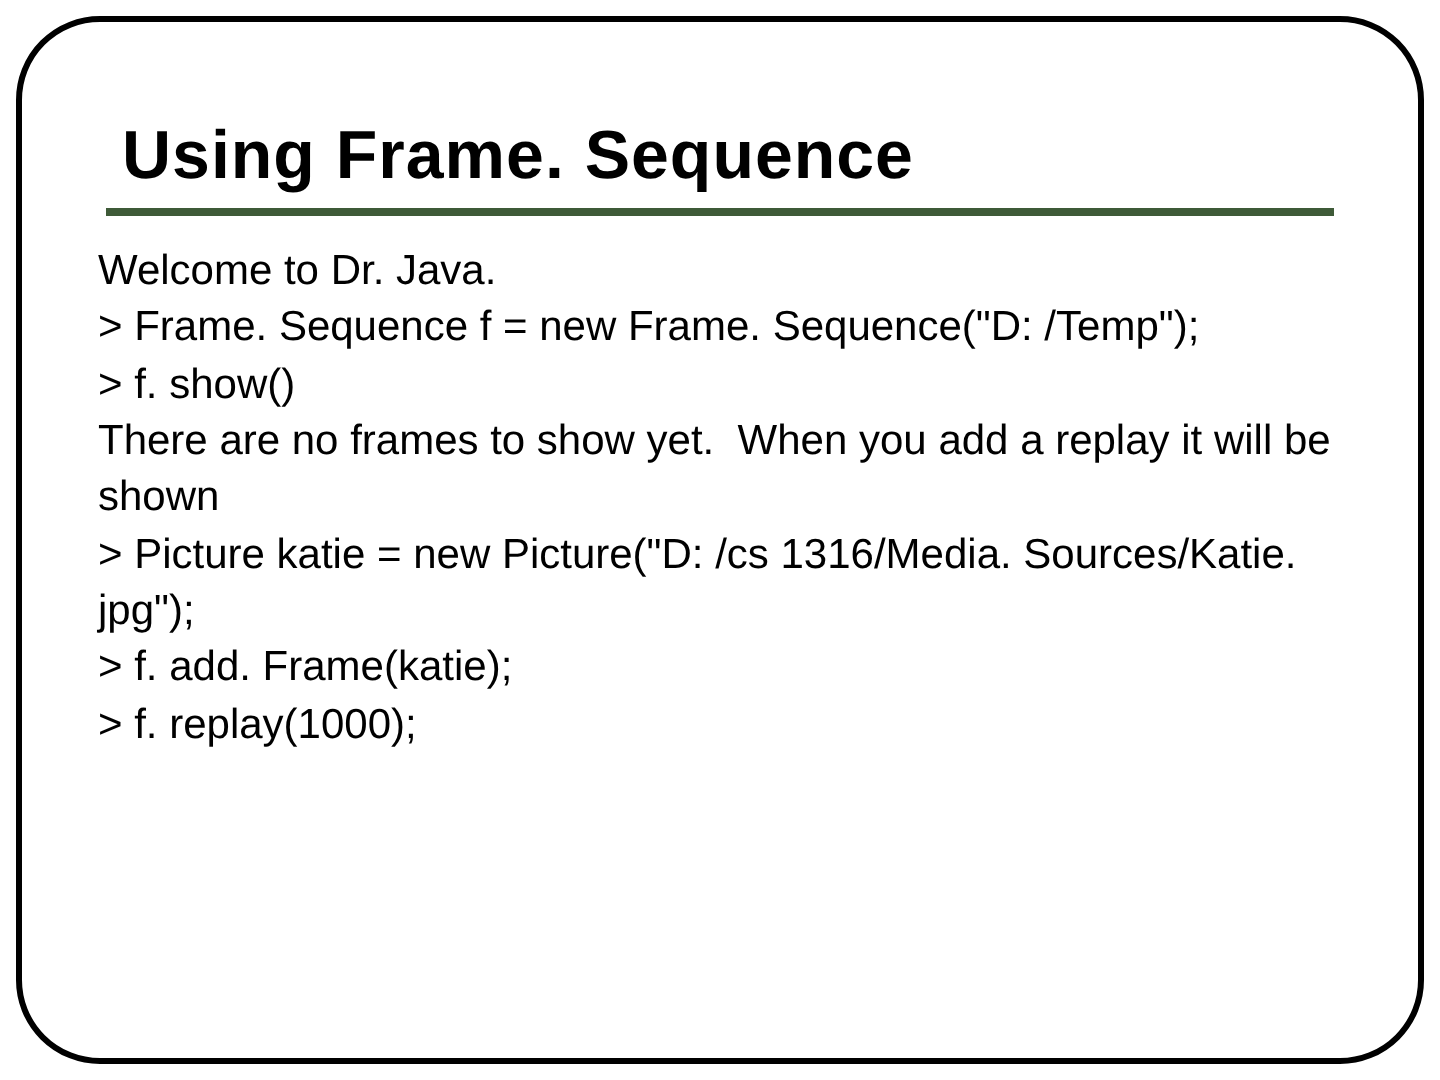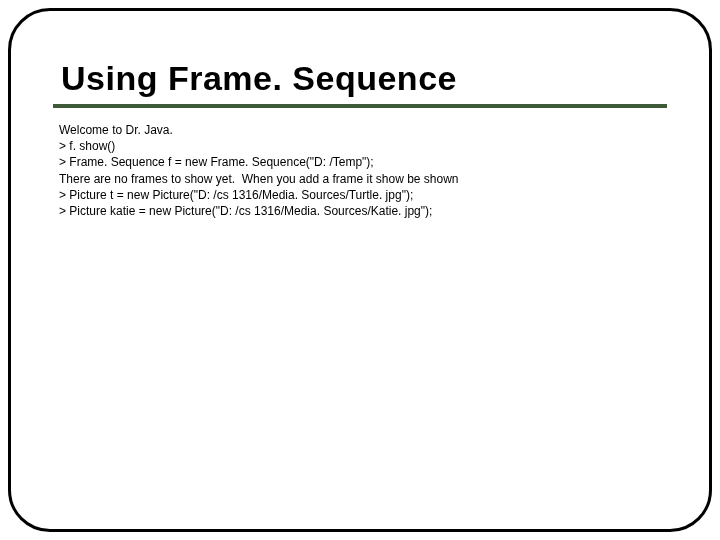--- a/index.html
+++ b/index.html
@@ -34,38 +34,39 @@
     letter-spacing: 0.5px;
     margin: 20px 0 6px 14px;
     font-family: "Arial Black", Arial, sans-serif;
   }
   .rule {
     height: 4px;
     background: #3e5a38;
     margin: 0 6px 14px 6px;
   }
   .body {
-    font-size: 12px;
+    font-size: 21px;
     line-height: 1.35;
     color: #000;
-    margin-left: 12px;
+    margin-left: 2px;
   }
   .body div {
     white-space: pre-wrap;
   }
 </style>
 </head>
 <body>
 
 <div class="slide">
   <div class="frame">
     <div class="title">Using Frame. Sequence</div>
     <div class="rule"></div>
     <div class="body">
       <div>Welcome to Dr. Java.</div>
+      <div>&gt; Frame. Sequence f = new Frame. Sequence("D: /Temp");</div>
       <div>&gt; f. show()</div>
-      <div>&gt; Frame. Sequence f = new Frame. Sequence("D: /Temp");</div>
-      <div>There are no frames to show yet.  When you add a frame it show be shown</div>
-      <div>&gt; Picture t = new Picture("D: /cs 1316/Media. Sources/Turtle. jpg");</div>
+      <div>There are no frames to show yet.  When you add a replay it will be shown</div>
       <div>&gt; Picture katie = new Picture("D: /cs 1316/Media. Sources/Katie. jpg");</div>
+      <div>&gt; f. add. Frame(katie);</div>
+      <div>&gt; f. replay(1000);</div>
     </div>
   </div>
 </div>
 
 </body></html>

